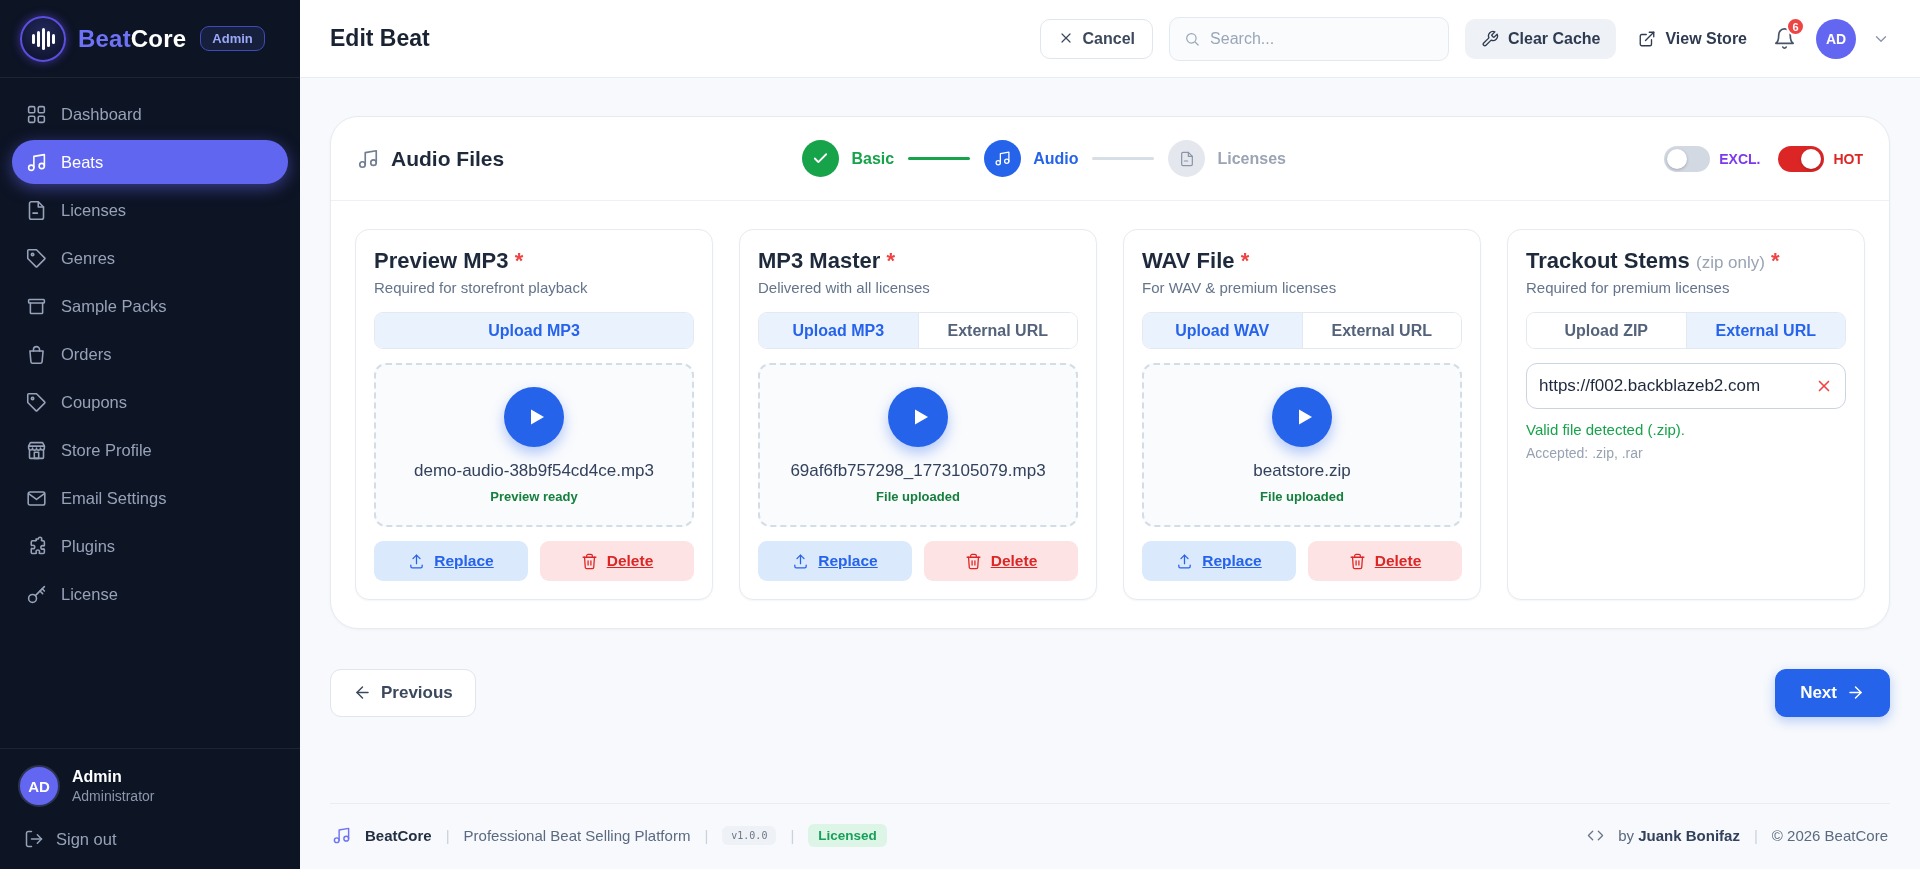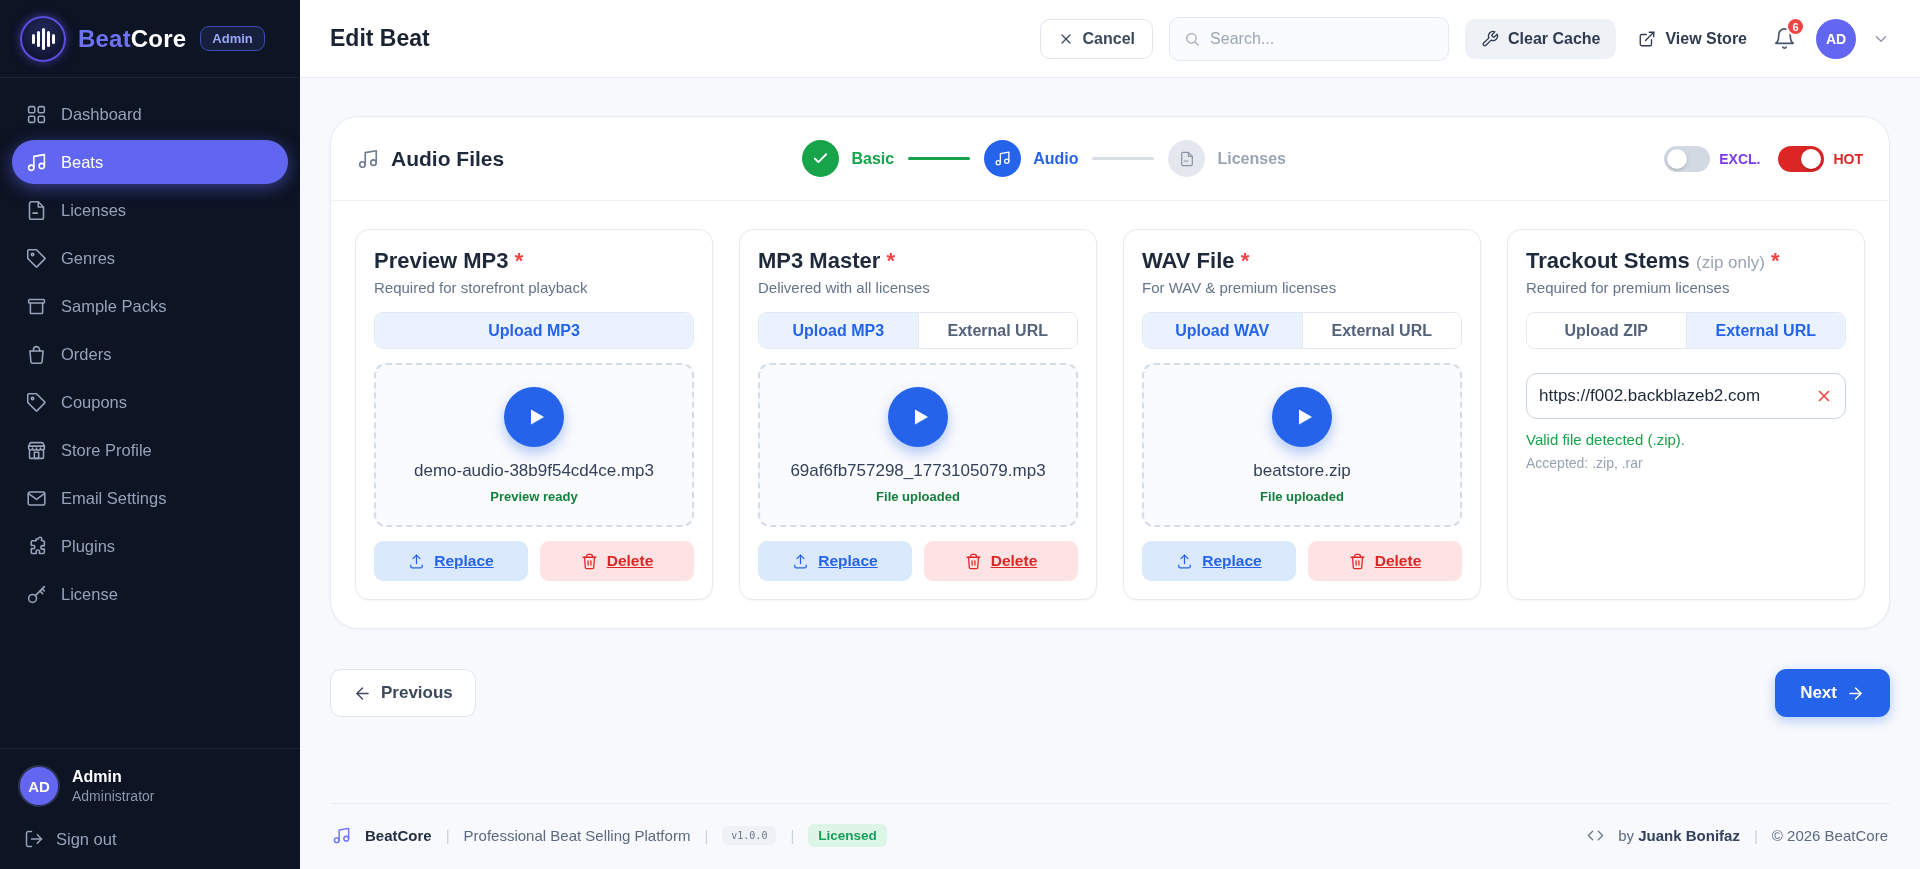--- a/index.html
+++ b/index.html
@@ -27,21 +27,21 @@
   .user-name { color:#ffffff; font-size:16px; font-weight:700; }
   .user-role { color:#8b97ad; font-size:14px; margin-top:2px; }
   .signout-row { display:flex; align-items:center; gap:12px; margin-top:16px; padding:6px 6px 8px; color:#96a2b8; font-size:16.5px; cursor:pointer; }
   .signout-row .nav-icon { width:20px; height:20px; }
 
   
   .main-col { flex:1; display:flex; flex-direction:column; height:869px; }
   .topbar { height:78px; background:#ffffff; border-bottom:1px solid #e8edf3; display:flex; align-items:center; padding:0 30px; flex-shrink:0; }
   .page-title { font-size:23px; font-weight:700; color:#1a2332; }
   .topbar-right { margin-left:auto; display:flex; align-items:center; gap:16px; }
-  .btn { display:flex; align-items:center; gap:9px; border-radius:10px; font-size:16px; font-weight:600; cursor:pointer; user-select:none; }
+  .btn { display:flex; align-items:flex-start; gap:9px; border-radius:10px; font-size:16px; font-weight:600; cursor:pointer; user-select:none; }
   .btn-cancel { background:#fff; border:1px solid #dfe6ee; color:#3c485c; padding:10px 17px; }
   .search-box { display:flex; align-items:center; gap:10px; width:280px; height:44px; background:#fafbfd; border:1px solid #e3e9f0; border-radius:10px; padding:0 14px; color:#9aa6b8; }
   .search-box input { border:none; outline:none; background:transparent; font-size:16px; color:#334155; width:100%; font-family:inherit; }
   .search-box input::placeholder { color:#9aa6b8; }
   .btn-cache { background:#eef1f6; color:#2f3b50; padding:11px 16px; }
   .btn-viewstore { background:transparent; color:#2f3b50; padding:10px 6px; }
   .bell-wrap { position:relative; padding:4px; cursor:pointer; color:#475569; }
   .bell-badge { position:absolute; top:-6px; right:-5px; min-width:19px; height:19px; background:#ef4444; color:#fff; font-size:11px; font-weight:700; border-radius:10px; border:2px solid #fff; display:flex; align-items:center; justify-content:center; padding:0 3px; }
   .avatar-sm { width:40px; height:40px; border-radius:50%; background:#6366f1; color:#fff; font-size:14px; font-weight:600; display:flex; align-items:center; justify-content:center; cursor:pointer; }
   .chev { color:#8b96a8; cursor:pointer; }
@@ -88,21 +88,21 @@
   .tab.single { background:#eaf2fe; color:#2563eb; }
   .dropzone { margin-top:14px; flex:1; min-height:164px; border:2px dashed #d4dce6; border-radius:12px; background:#fafbfd; display:flex; flex-direction:column; align-items:center; justify-content:center; gap:8px; padding:12px 8px; }
   .play-btn { width:60px; height:60px; border-radius:50%; background:#2563eb; display:flex; align-items:center; justify-content:center; cursor:pointer; box-shadow:0 6px 14px rgba(37,99,235,.35); margin-bottom:6px; }
   .play-btn svg { fill:#fff; stroke:none; margin-left:4px; }
   .file-name { font-size:17px; color:#33415c; max-width:100%; overflow:hidden; text-overflow:ellipsis; white-space:nowrap; }
   .file-status { font-size:13px; font-weight:600; color:#15803d; }
   .card-actions { display:flex; gap:12px; margin-top:14px; }
   .act-btn { flex:1; height:40px; border-radius:9px; display:flex; align-items:center; justify-content:center; gap:9px; font-size:15.5px; font-weight:600; cursor:pointer;text-decoration:underline; }
   .act-replace { background:#dbe9fd; color:#2563eb; }
   .act-delete { background:#fde3e3; color:#dc2626; }
-  .url-row { margin-top:24px; height:46px; border:1px solid #cbd5e1; border-radius:11px; display:flex; align-items:center; padding:0 12px; gap:8px; }
+  .url-row { margin-top:14px; height:46px; border:1px solid #cbd5e1; border-radius:11px; display:flex; align-items:center; padding:0 12px; gap:8px; }
   .url-row input { flex:1; border:none; outline:none; font-size:17px; font-weight:500; color:#1e293b; font-family:inherit; min-width:0; background:transparent; }
   .url-clear { color:#ef4444; cursor:pointer; flex-shrink:0; }
   .valid-msg { font-size:15px; color:#16a34a; margin-top:12px; }
   .accept-msg { font-size:14px; color:#97a2b2; margin-top:7px; }
 
   .pager-row { display:flex; align-items:center; justify-content:space-between; margin-top:40px; }
   .btn-prev { background:#fff; border:1px solid #dfe6ee; color:#3c485c; padding:13px 22px; font-size:17px; border-radius:11px; }
   .btn-next { background:#2563eb; border:1px solid #2563eb; color:#fff; padding:13px 24px; font-size:17px; border-radius:11px; box-shadow:0 4px 12px rgba(37,99,235,.3); }
 
   

